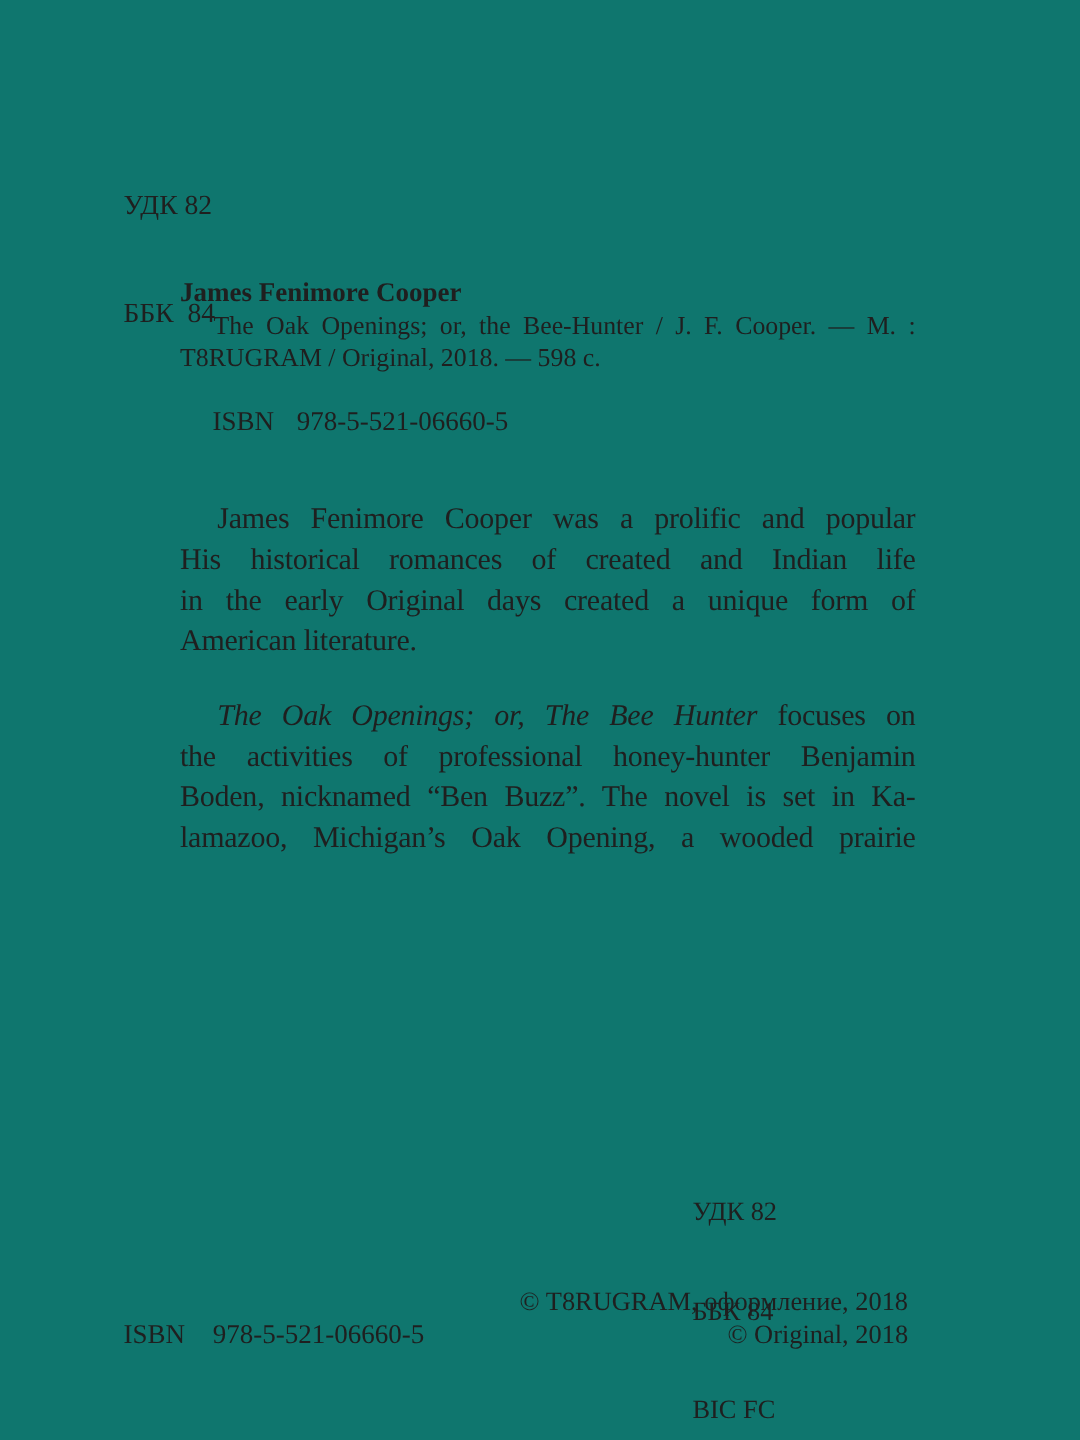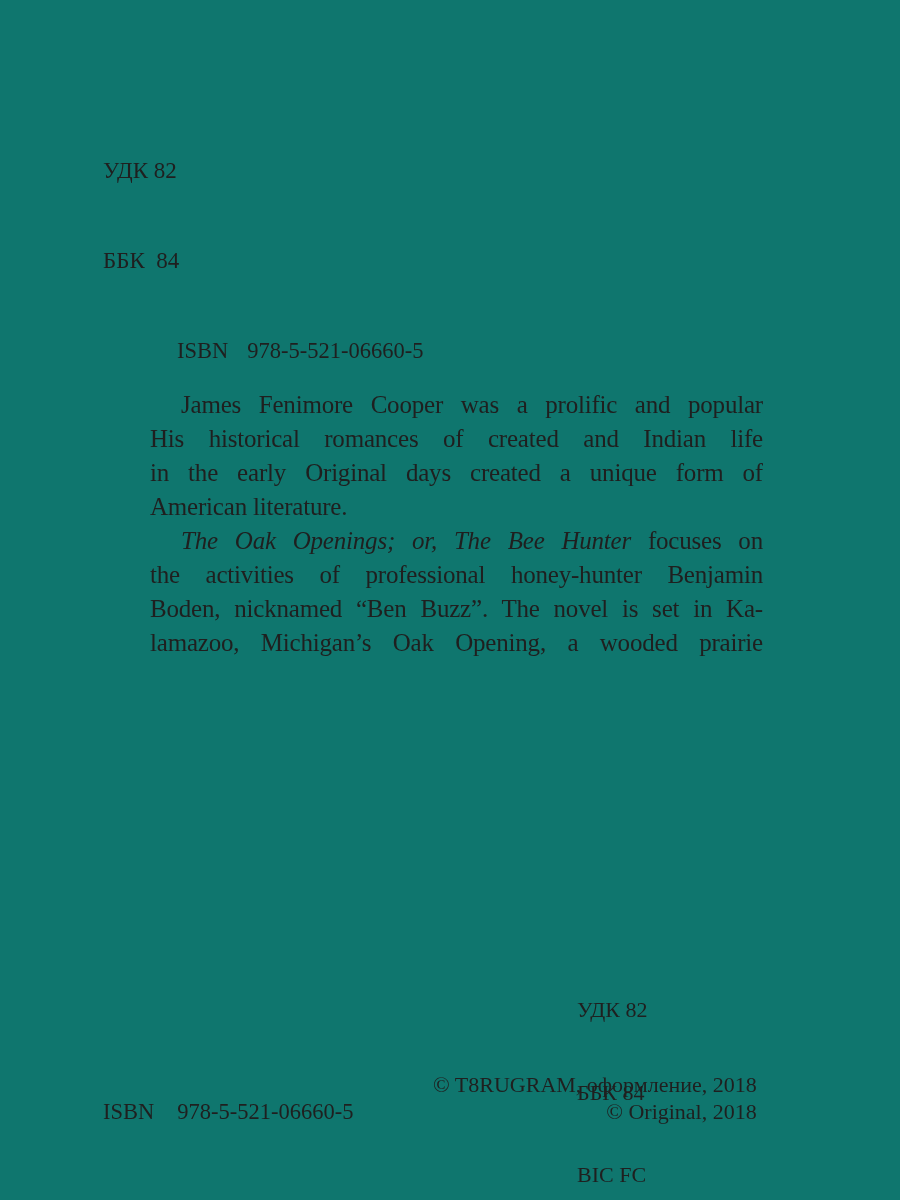--- a/index.html
+++ b/index.html
@@ -45,21 +45,21 @@
   }
   .isbn-top .isbn-value { margin-left: 19px; }
 
   
   .annotation {
     left: 150px; top: 388px; width: 613px;
     font-size: 25px; line-height: 34px;
     letter-spacing: -0.2px;
   }
   .annotation .line { height: 34px; }
-  .par-indent { padding-left: 31px; box-sizing: border-box; }
+  .par-indent { padding-left: 31px; box-sizing: border-box; margin-top: 28px; }
   .lastline { text-align: left; }
   .title-em { font-style: italic; }
 
   
   .bottom-codes {
     left: 577px; top: 941px;
     font-size: 22px; line-height: 27.5px;
     white-space: pre;
   }
 
@@ -79,20 +79,25 @@
 </head>
 <body>
 
 <div class="page">
 
   <div class="abs top-codes">
     <div>УДК 82</div>
     <div>ББК  84</div>
   </div>
 
+  <div class="abs bib">
+    <div class="bib-author">James Fenimore Cooper</div>
+    <div class="jline bib-indent">The Oak Openings; or, the Bee-Hunter / J. F. Cooper. — M. :</div>
+    <div>T8RUGRAM / Original, 2018. — 598 с.</div>
+  </div>
 
   <div class="abs isbn-top">
     <span>ISBN</span><span class="isbn-value">978-5-521-06660-5</span>
   </div>
 
   <div class="abs annotation">
     <div>
       <div class="line jline par-indent">James Fenimore Cooper was a prolific and popular</div>
       <div class="line jline">His historical romances of created and Indian life</div>
       <div class="line jline">in the early Original days created a unique form of</div>

